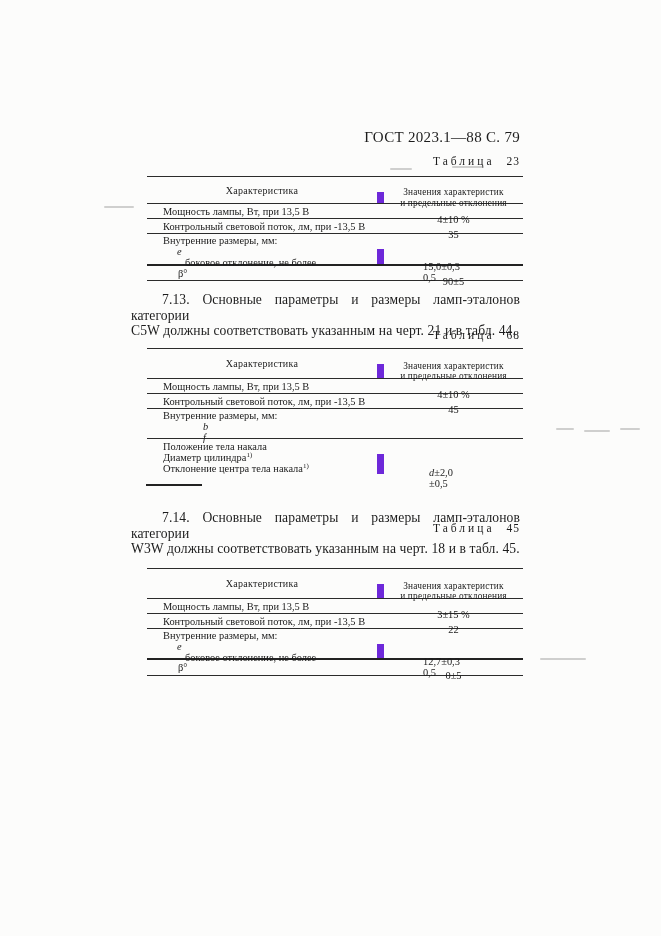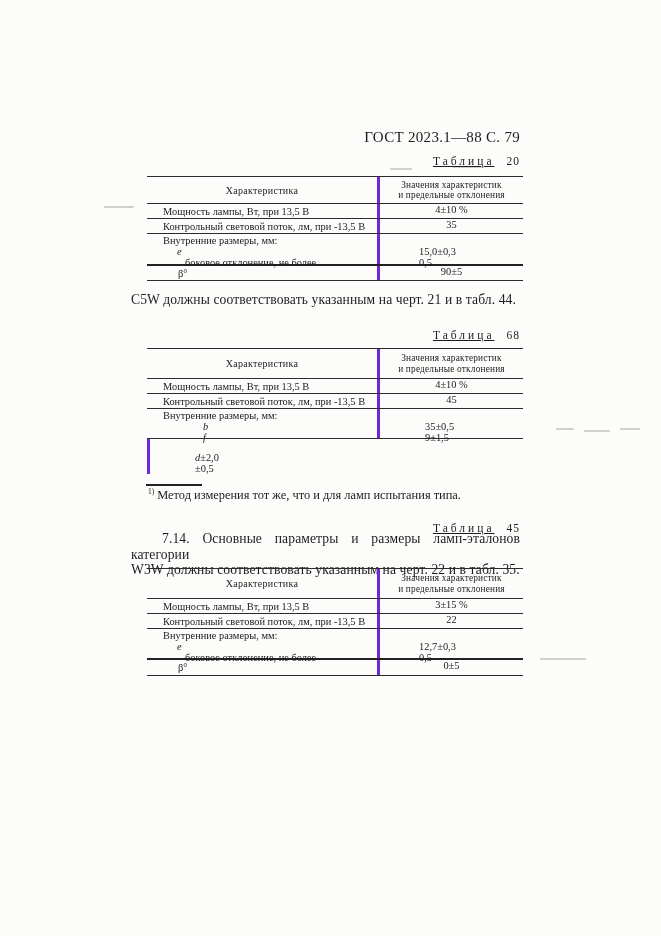--- a/index.html
+++ b/index.html
@@ -14,38 +14,38 @@
   }
   .doc-header{
     position:absolute;top:129px;right:141px;
     font-size:15px;font-weight:normal;letter-spacing:.3px;
     white-space:nowrap;
   }
   .tcaption{
     position:absolute;right:141px;
     font-size:11.5px;white-space:nowrap;
   }
-  .cap-word{letter-spacing:3px;text-decoration:underline;}
+  .cap-word{letter-spacing:3px;}
   .cap-num{margin-left:12px;letter-spacing:1px;}
 
   .gtable{
     position:absolute;left:147px;width:376px;
     border-top:1.5px solid #2b2b2b;
     box-sizing:border-box;
   }
   .trow{
     display:flex;
     border-bottom:1px solid #2b2b2b;
     box-sizing:border-box;
     font-size:10.4px;
   }
   .trow.nobot{border-bottom:none;}
   .trow.heavy{border-bottom:2px solid #222;}
   .cl{width:230px;box-sizing:border-box;display:flex;align-items:center;padding-left:16px;}
-  .cr{width:146px;box-sizing:border-box;border-left:3px solid #6d28d9;display:flex;justify-content:center;text-align:center;}
+  .cr{width:146px;box-sizing:border-box;border-left:7px solid #6d28d9;display:flex;align-items:center;justify-content:center;text-align:center;margin-top:15px;}
   .thead .cl{justify-content:center;padding-left:0;font-size:10px;letter-spacing:.3px;}
   .thead .cr{flex-direction:column;justify-content:center;font-size:9.3px;line-height:10.5px;letter-spacing:.2px;}
   .multi{display:block !important;line-height:10.8px;padding-top:2px;}
   .cl.multi{padding-left:16px;}
   .cr.multi{text-align:left;padding-left:39px;}
   .cr.multi.pl45{padding-left:45px;}
   .ind30{padding-left:14px;}
   .ind38{padding-left:22px;}
   .ind55{padding-left:40px;}
   .var{font-style:italic;}
@@ -77,21 +77,21 @@
 
   <div class="artifact" style="left:390px;top:168px;width:22px;"></div>
   <div class="artifact" style="left:452px;top:166px;width:32px;"></div>
   <div class="artifact" style="left:104px;top:206px;width:30px;"></div>
   <div class="artifact" style="left:556px;top:428px;width:18px;"></div>
   <div class="artifact" style="left:584px;top:430px;width:26px;"></div>
   <div class="artifact" style="left:620px;top:428px;width:20px;"></div>
   <div class="artifact" style="left:540px;top:658px;width:46px;"></div>
 
   <div class="tcaption" style="top:155px">
-    <span class="cap-word">Таблица</span><span class="cap-num">20</span>
+    <span class="cap-word">Таблица</span><span class="cap-num">23</span>
   </div>
 
   <div class="gtable" style="top:176px">
     <div class="trow thead" style="height:27px">
       <div class="cl">Характеристика</div>
       <div class="cr">
         <div>Значения характеристик</div>
         <div>и предельные отклонения</div>
       </div>
     </div>
@@ -115,20 +115,21 @@
         <div>0,5</div>
       </div>
     </div>
     <div class="trow" style="height:15px">
       <div class="cl beta-lbl">β°</div>
       <div class="cr">90±5</div>
     </div>
   </div>
 
   <div class="para" style="top:292px">
+    <div class="pline1">7.13. Основные параметры и размеры ламп-эталонов категории</div>
     <div class="pline2">C5W должны соответствовать указанным на черт. 21 и в табл. 44.</div>
   </div>
 
   <div class="tcaption" style="top:329px">
     <span class="cap-word">Таблица</span><span class="cap-num">68</span>
   </div>
 
   <div class="gtable" style="top:348px">
     <div class="trow thead" style="height:30px">
       <div class="cl">Характеристика</div>
@@ -144,43 +145,40 @@
     <div class="trow" style="height:15px">
       <div class="cl">Контрольный световой поток, лм, при -13,5 В</div>
       <div class="cr">45</div>
     </div>
     <div class="trow" style="height:30px">
       <div class="cl multi">
         <div>Внутренние размеры, мм:</div>
         <div class="ind55 var">b</div>
         <div class="ind55 var">f</div>
       </div>
-      <div class="cr multi pl45">
-        <div style="height:10.8px"></div>
-        <div>35±0,5</div>
-        <div>9±1,5</div>
-      </div>
     </div>
     <div class="trow nobot" style="height:35px">
+      <div class="cl multi" style="line-height:11.2px">
+        <div>Положение тела накала</div>
+        <div><span>Диаметр цилиндра</span><sup>1)</sup></div>
+        <div><span>Отклонение центра тела накала</span><sup>1)</sup></div>
+      </div>
       <div class="cr multi pl45" style="line-height:11.2px">
         <div style="height:11.2px"></div>
         <div><span class="var">d</span><span>±2,0</span></div>
         <div>±0,5</div>
       </div>
     </div>
   </div>
 
   <div class="fn-rule"></div>
-  <div class="footnote">
-    <sup>1)</sup><span>Метод измерения тот же, что и для ламп испытания типа.</span>
-  </div>
-
-  <div class="para" style="top:531px">
+
+  <div class="para" style="top:510px">
     <div class="pline1">7.14. Основные параметры и размеры ламп-эталонов категории</div>
-    <div class="pline2">W3W должны соответствовать указанным на черт. 22 и в табл. 35.</div>
+    <div class="pline2">W3W должны соответствовать указанным на черт. 18 и в табл. 45.</div>
   </div>
 
   <div class="tcaption" style="top:522px">
     <span class="cap-word">Таблица</span><span class="cap-num">45</span>
   </div>
 
   <div class="gtable" style="top:568px">
     <div class="trow thead" style="height:30px">
       <div class="cl">Характеристика</div>
       <div class="cr">

